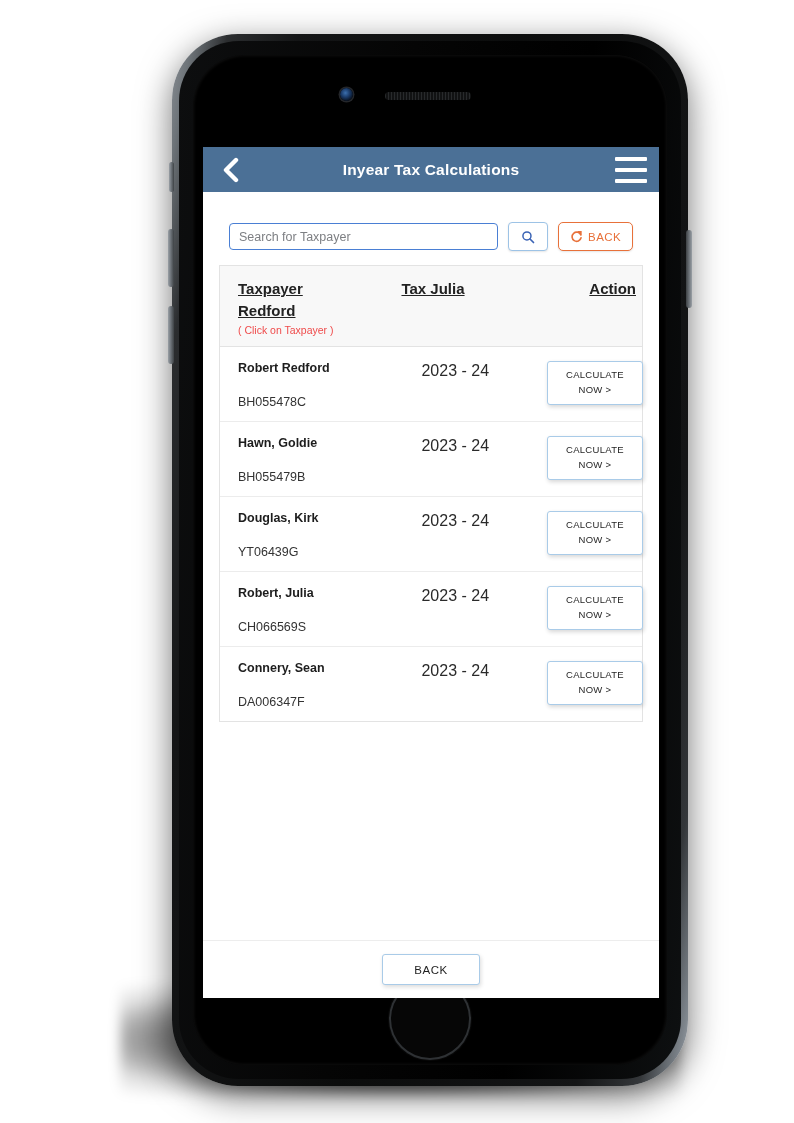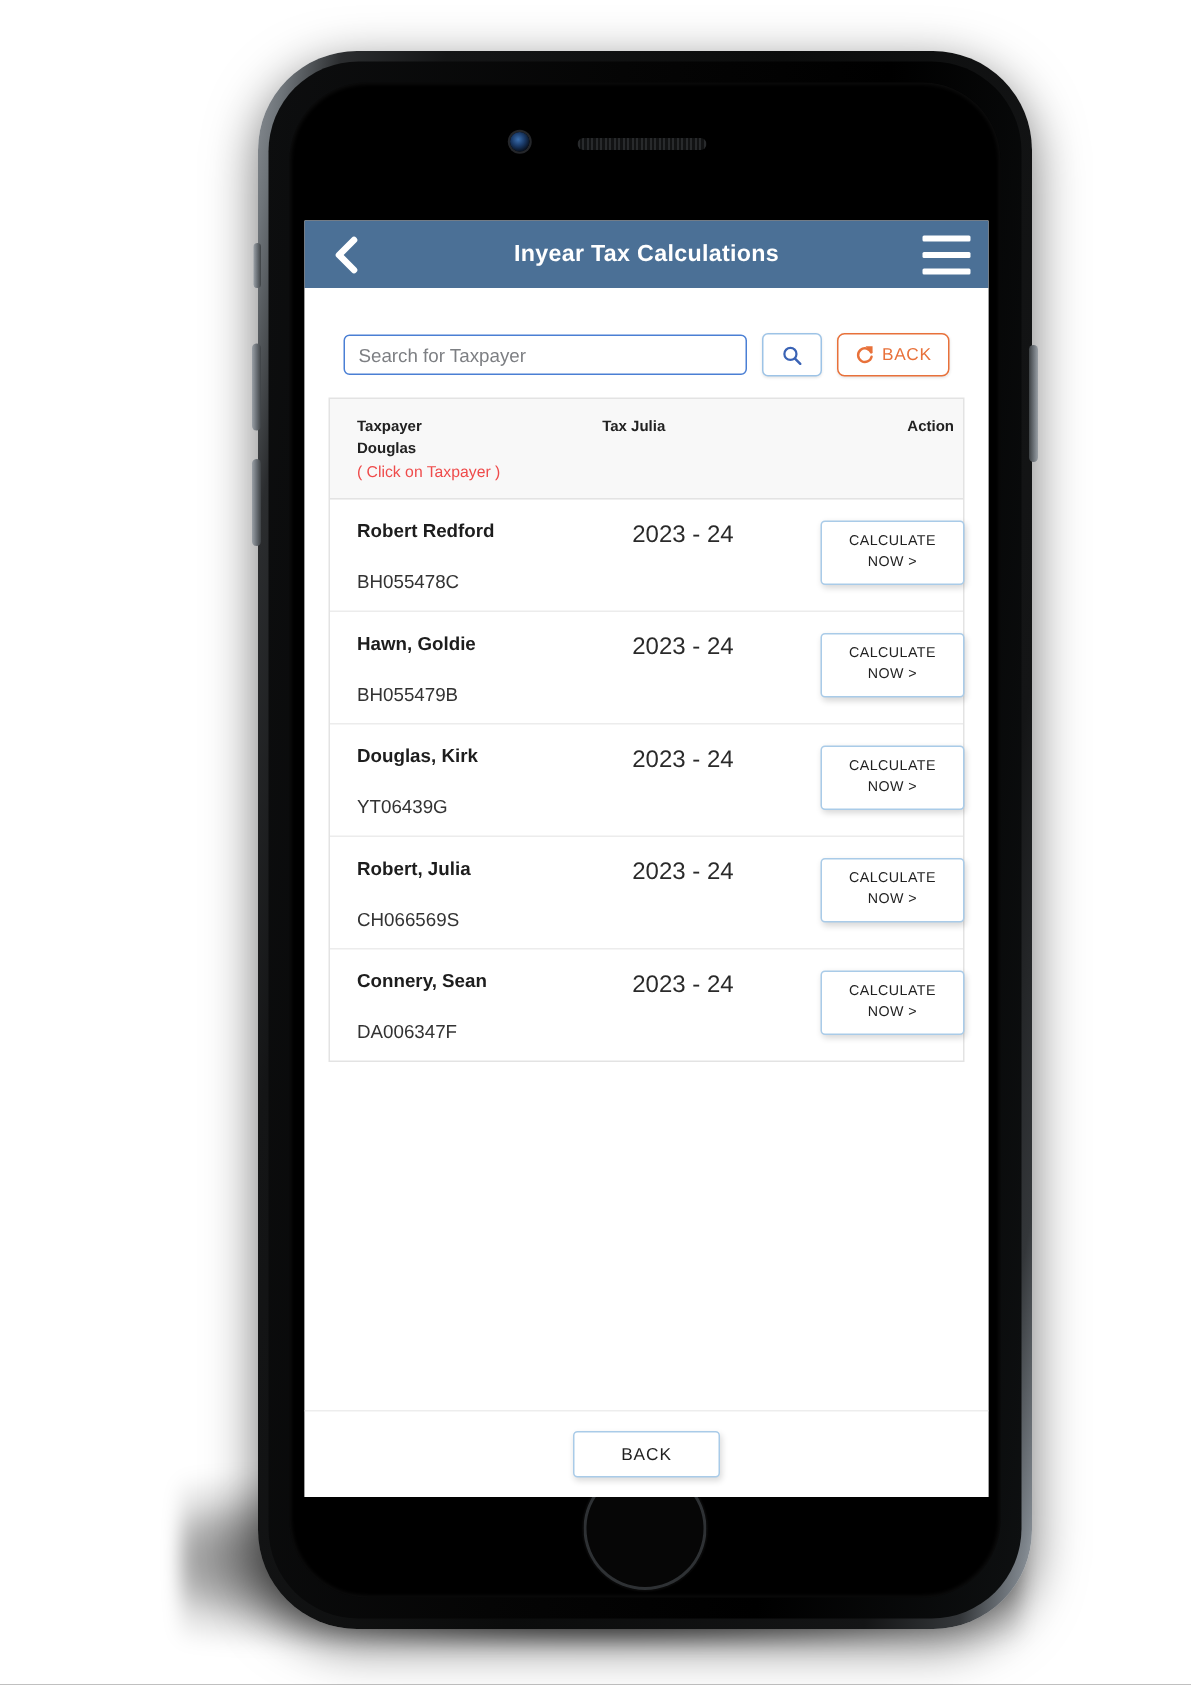--- a/index.html
+++ b/index.html
@@ -250,24 +250,25 @@
   #table-head {
     background: #f8f8f8;
     border-bottom: 1px solid #e3e3e3;
     padding: 12px 0 9px 0;
   }
   .col-name   { flex: 0 0 43%; padding-left: 18px; box-sizing: border-box; }
   .col-year   { flex: 0 0 25%; box-sizing: border-box; }
   .col-action { flex: 1 1 auto; display: flex; justify-content: flex-end; box-sizing: border-box; }
 
   .th {
-    font-size: 10px;
+    font-size: 15px;
     font-weight: bold;
     color: #222222;
     line-height: 1.45;
+    text-decoration: underline;
   }
   #th-hint {
     font-size: 10.5px;
     font-weight: normal;
     color: #ef4b4b;
     margin-top: 2px;
     line-height: 1.3;
   }
   #th-action { padding-right: 6px; }
 
@@ -391,21 +392,21 @@
           </svg>
           <span>BACK</span>
         </div>
       </div>
 
       <div id="table-card">
 
         <div class="tbl-row" id="table-head">
           <div class="col-name">
             <div class="th">Taxpayer</div>
-            <div class="th">Douglas</div>
+            <div class="th">Redford</div>
             <div id="th-hint">( Click on Taxpayer )</div>
           </div>
           <div class="col-year">
             <div class="th">Tax Julia</div>
           </div>
           <div class="col-action">
             <div class="th" id="th-action">Action</div>
           </div>
         </div>
 

